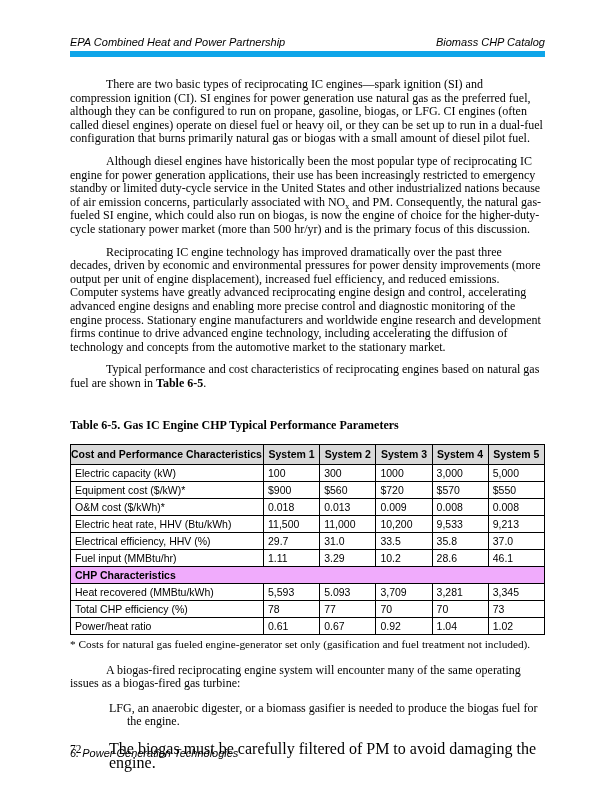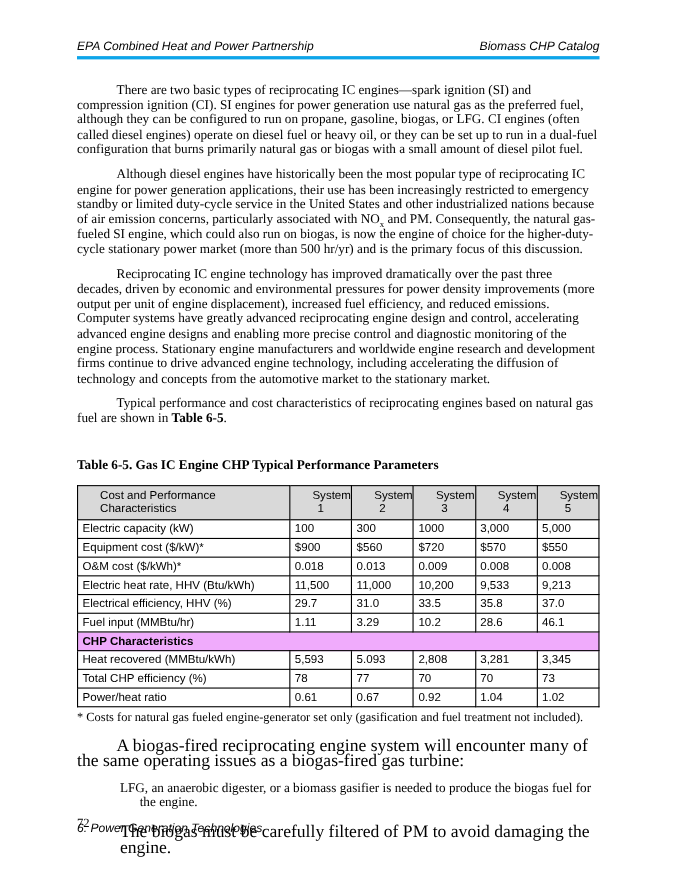--- a/index.html
+++ b/index.html
@@ -11,21 +11,21 @@
     background:#ffffff;
     padding:36px 67px 0 70px;
     color:#000;
     overflow:hidden;
   }
   
   .doc-header {
     display:flex; justify-content:space-between;
     font-family:"Liberation Sans", sans-serif;
     font-style:italic; font-size:11px; line-height:12px;
-    border-bottom:3px solid #0ea5e9;
+    border-bottom:6px solid #0ea5e9;
     padding-bottom:3px;
     margin-bottom:21px;
   }
   
   .para {
     font-size:12px; line-height:13.6px;
     text-indent:36px;
     margin-bottom:9px;
     text-align:left;
   }
@@ -42,22 +42,22 @@
     border-collapse:collapse;
     font-family:"Liberation Sans", sans-serif;
     table-layout:fixed;
   }
   table.perf th, table.perf td {
     border:1px solid #000;
   }
   table.perf th {
     background:#d9d9d9;
     font-size:10.5px; line-height:11px;
-    font-weight:normal;
-    padding:4px 20px;
+    font-weight:bold;
+    padding:4px 0;
     text-align:center;
   }
   table.perf th.char-col { text-align:left; width:193px; }
   table.perf td {
     font-size:10.5px; line-height:11px;
     padding:2.5px 4px;
     text-align:left;
   }
   table.perf td.label { text-align:left; }
   table.perf tr.section td {
@@ -65,21 +65,21 @@
     text-align:left;
     background:#f0abfc;
   }
   
   .footnotes {
     margin-top:3px;
     font-size:11.3px; line-height:13.2px;
     margin-bottom:12px;
   }
   .intro-para {
-    font-size:16px; line-height:13.6px;
+    font-size:12px; line-height:13.6px;
     text-indent:36px;
     margin-bottom:11px;
   }
   .indent-item-1 {
     font-size:12px; line-height:13.6px;
     margin-left:57px; text-indent:-18px;
     margin-bottom:13px;
   }
   .indent-item-2 {
     font-size:16px; line-height:13.6px;
@@ -182,21 +182,21 @@
         <td>28.6</td>
         <td>46.1</td>
       </tr>
       <tr class="section">
         <td colspan="6">CHP Characteristics</td>
       </tr>
       <tr>
         <td class="label">Heat recovered (MMBtu/kWh)</td>
         <td>5,593</td>
         <td>5.093</td>
-        <td>2,808</td>
+        <td>3,709</td>
         <td>3,281</td>
         <td>3,345</td>
       </tr>
       <tr>
         <td class="label">Total CHP efficiency (%)</td>
         <td>78</td>
         <td>77</td>
         <td>70</td>
         <td>70</td>
         <td>73</td>

